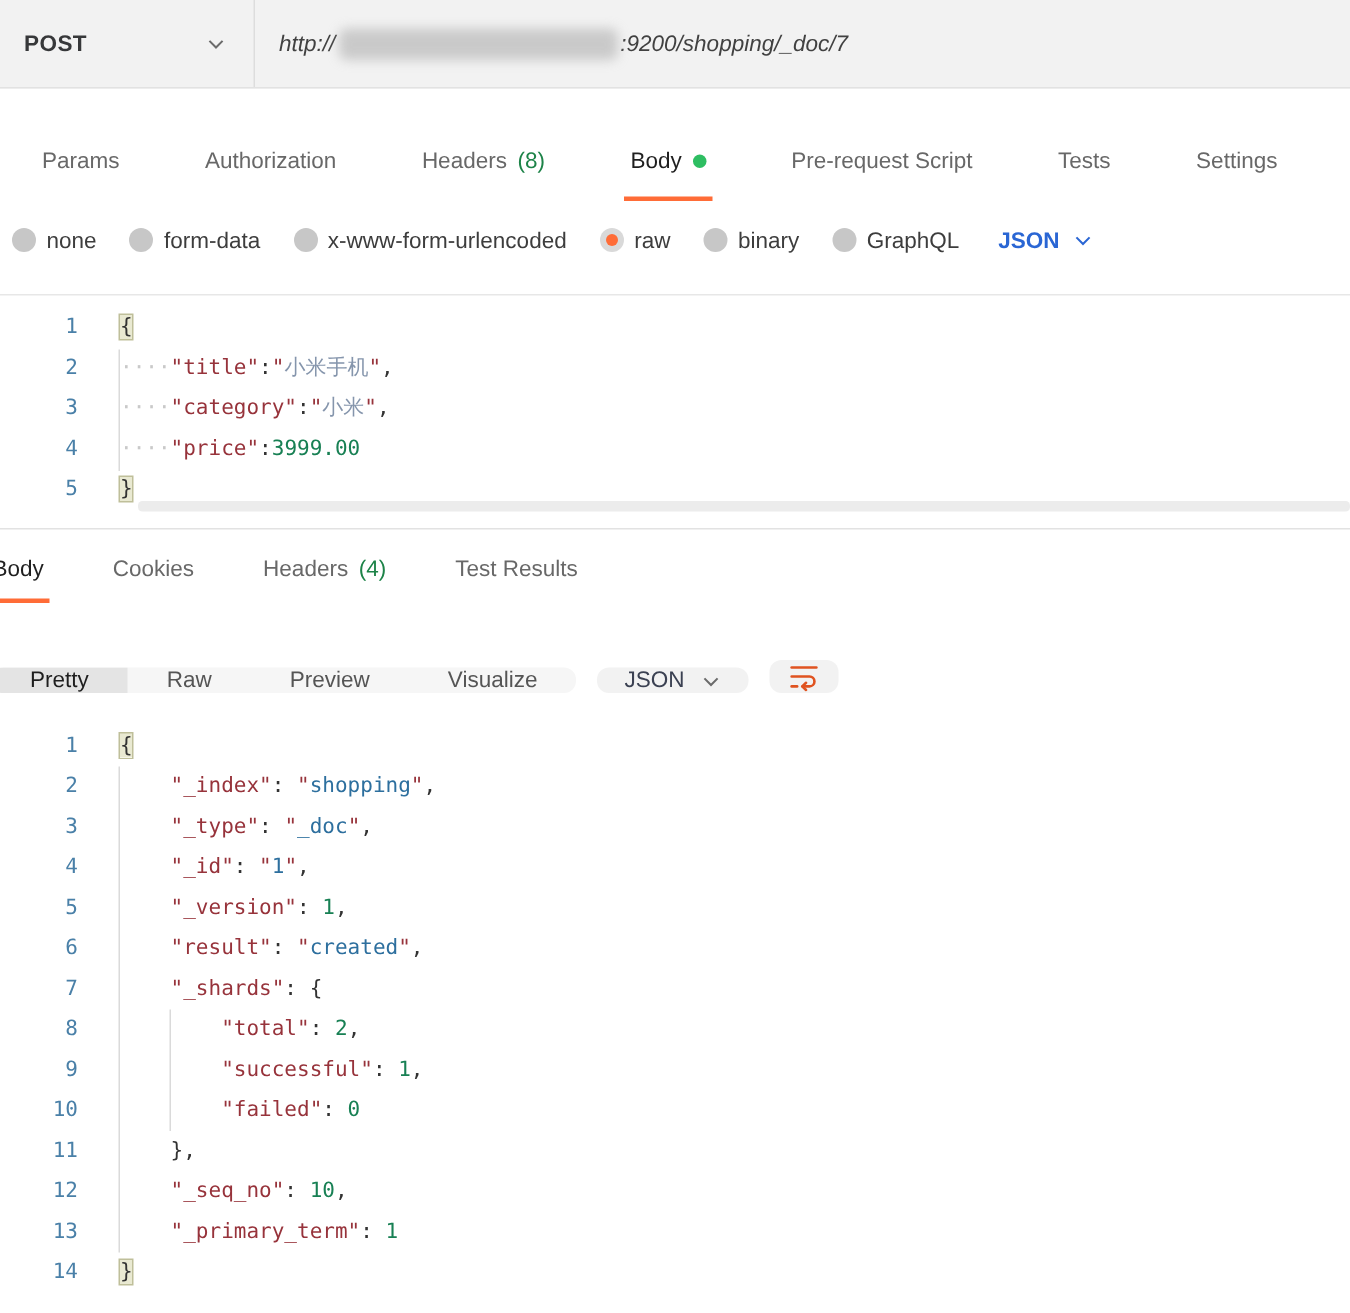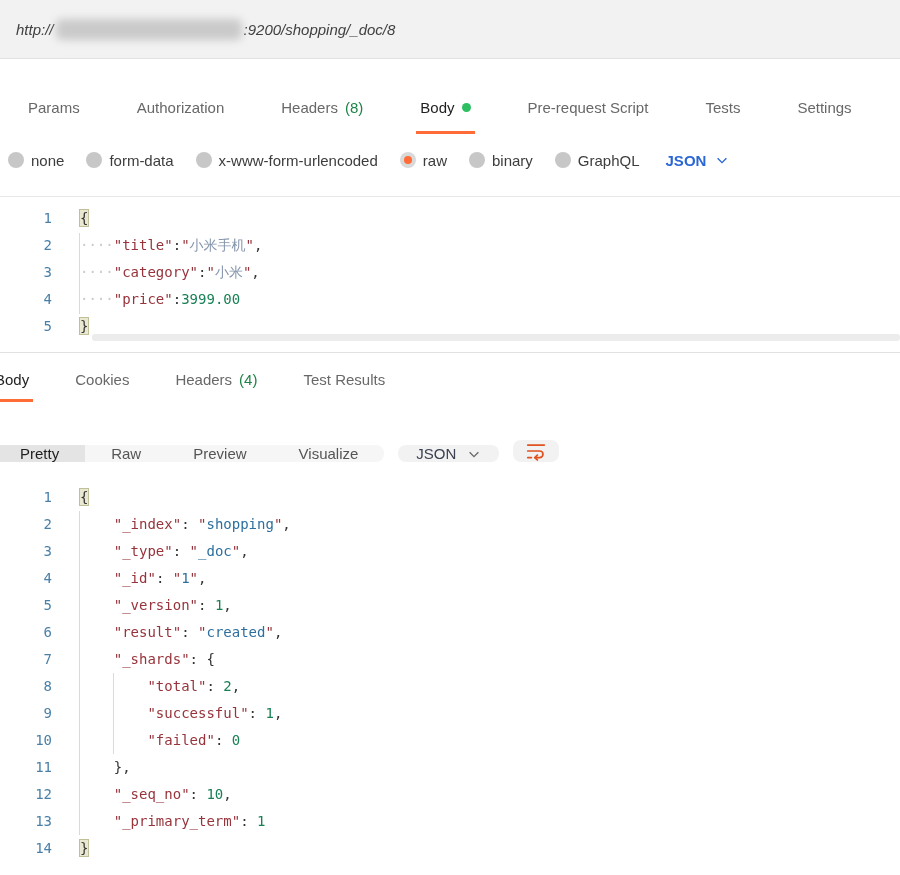--- a/index.html
+++ b/index.html
@@ -79,24 +79,30 @@
   .icon-pill{width:46px;padding:0;justify-content:center;}
   .wrap-icon{width:22px;height:22px;stroke:var(--icon-orange);stroke-width:1.9;fill:none;
              stroke-linecap:round;stroke-linejoin:round;}
 </style>
 </head>
 <body>
 
 <div class="app">
 
   <div class="topbar">
+    <div class="method-select">
+      <span class="method-label">POST</span>
+      <svg class="chev" viewBox="0 0 16 16">
+          <polyline points="3,6 8,11 13,6"></polyline>
+        </svg>
+    </div>
     <div class="url-field">
       <span>http://</span>
       <span class="redacted"></span>
-      <span>:9200/shopping/_doc/8</span>
+      <span>:9200/shopping/_doc/7</span>
     </div>
   </div>
 
   <div class="req-tabs" id="reqTabs">
       <div class="tab">
         <span>Params</span>
       </div>
       <div class="tab">
         <span>Authorization</span>
       </div>

